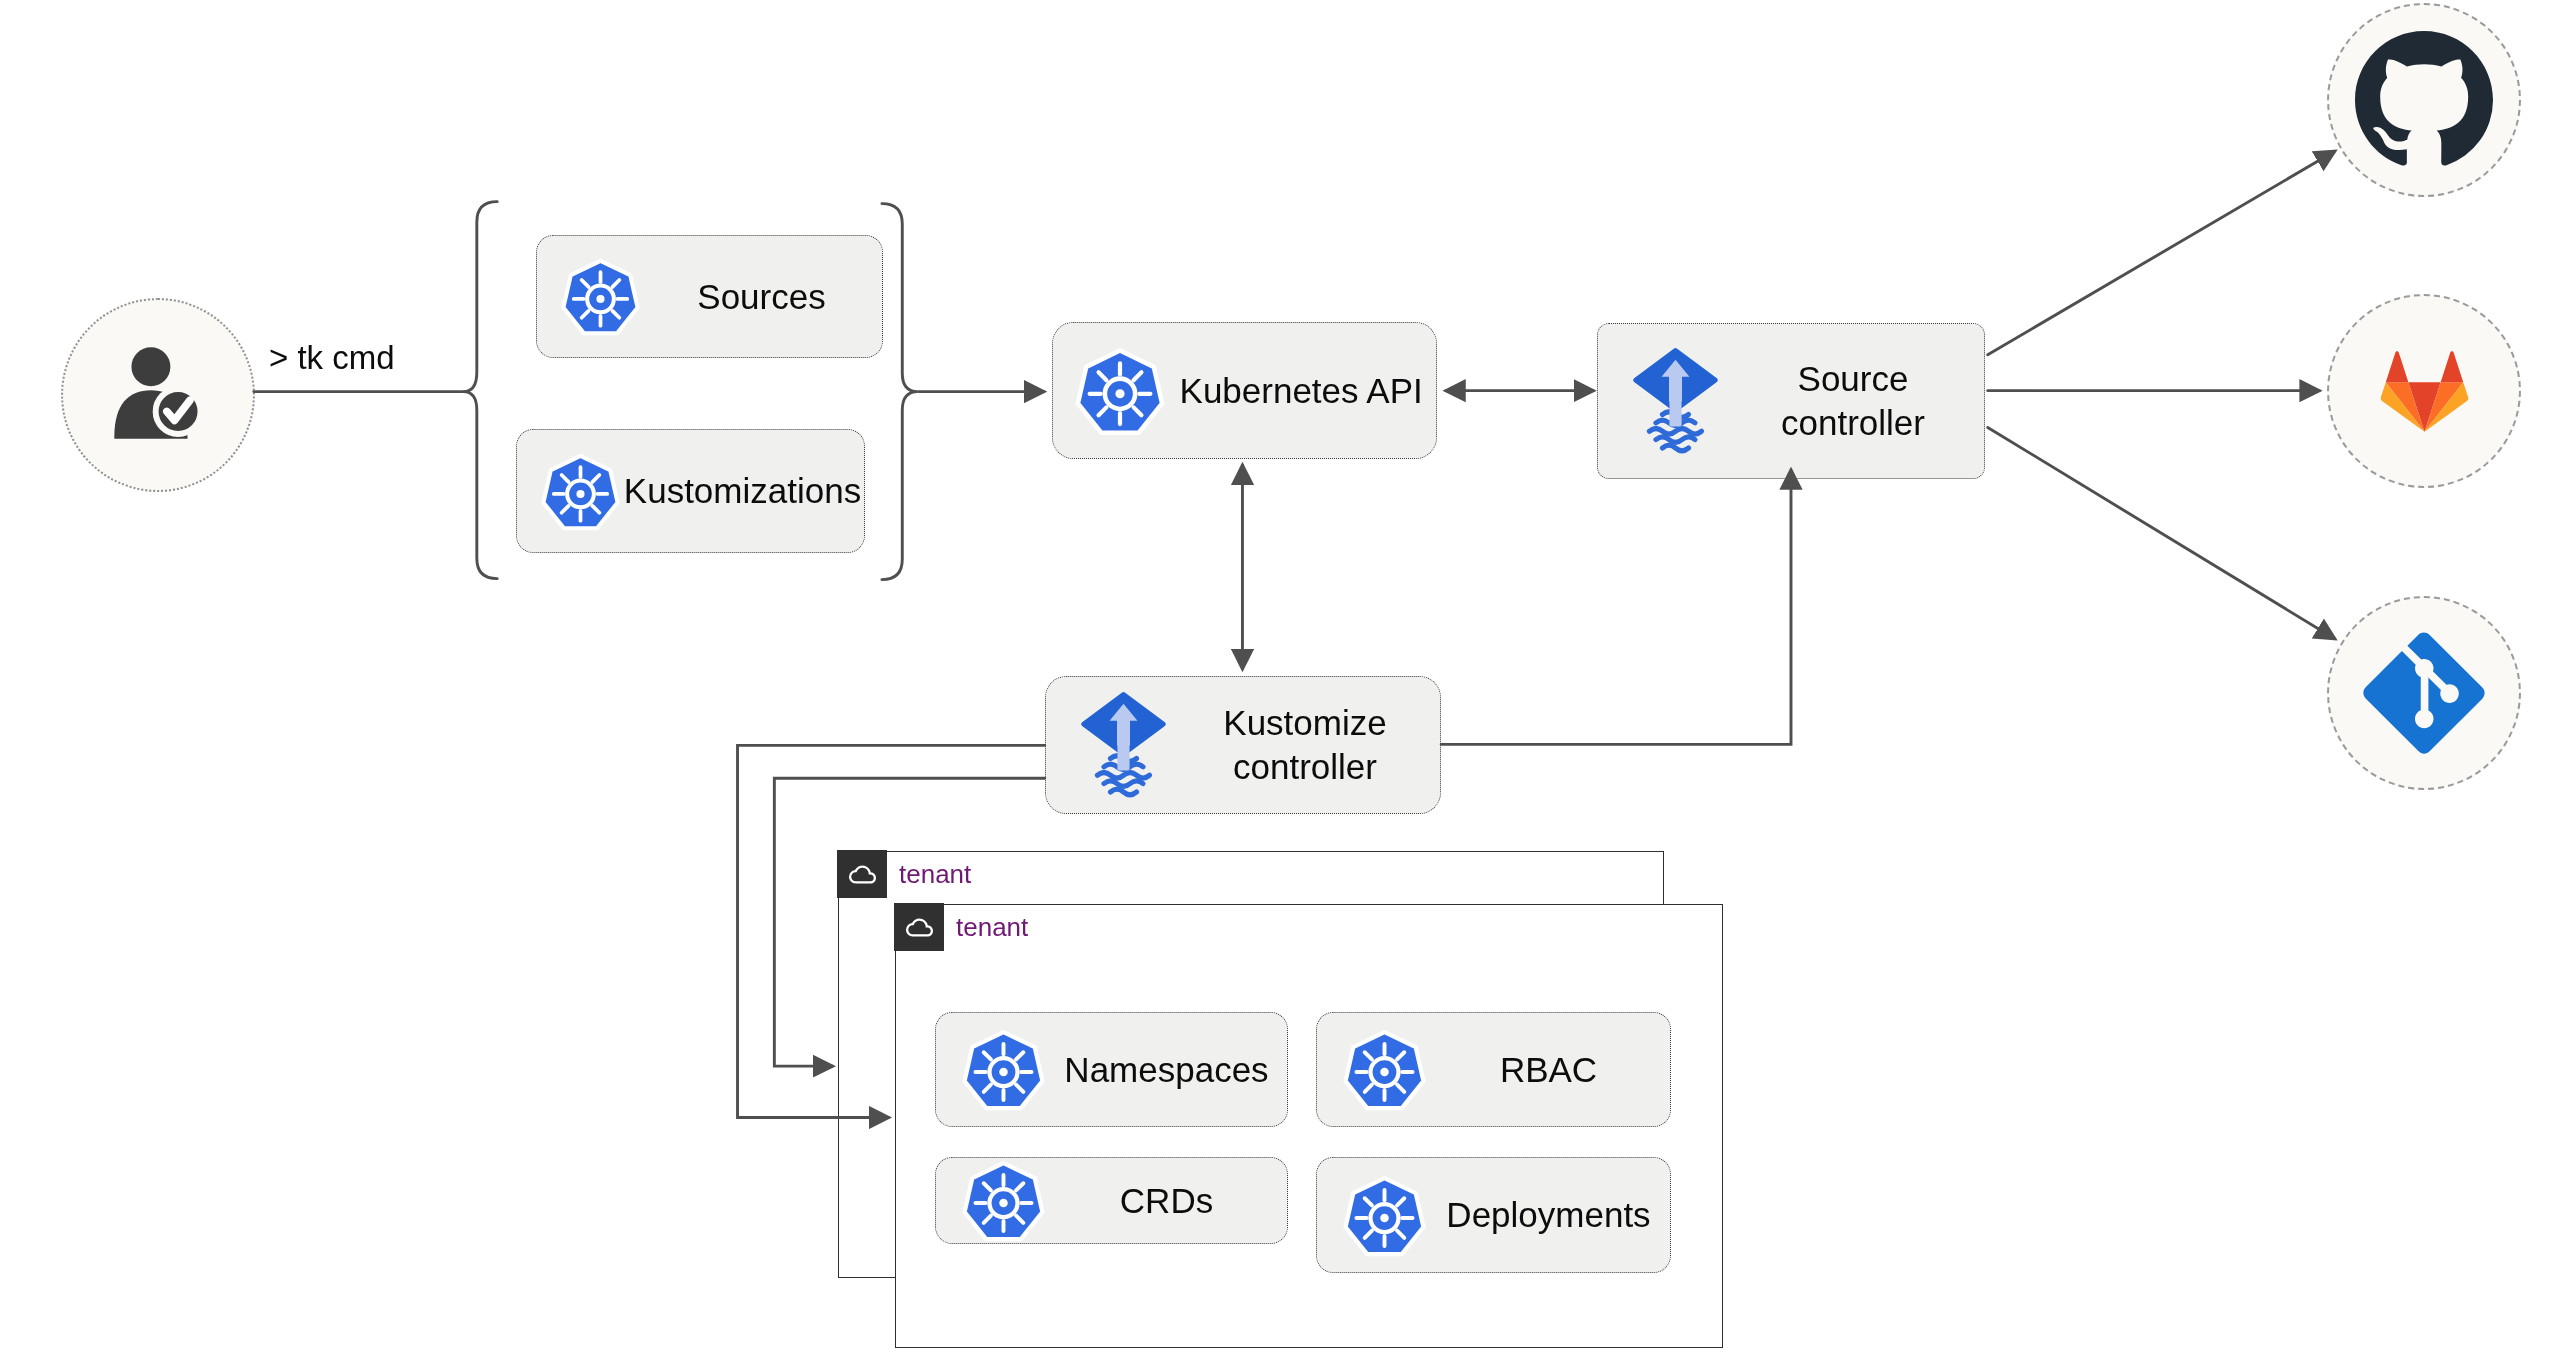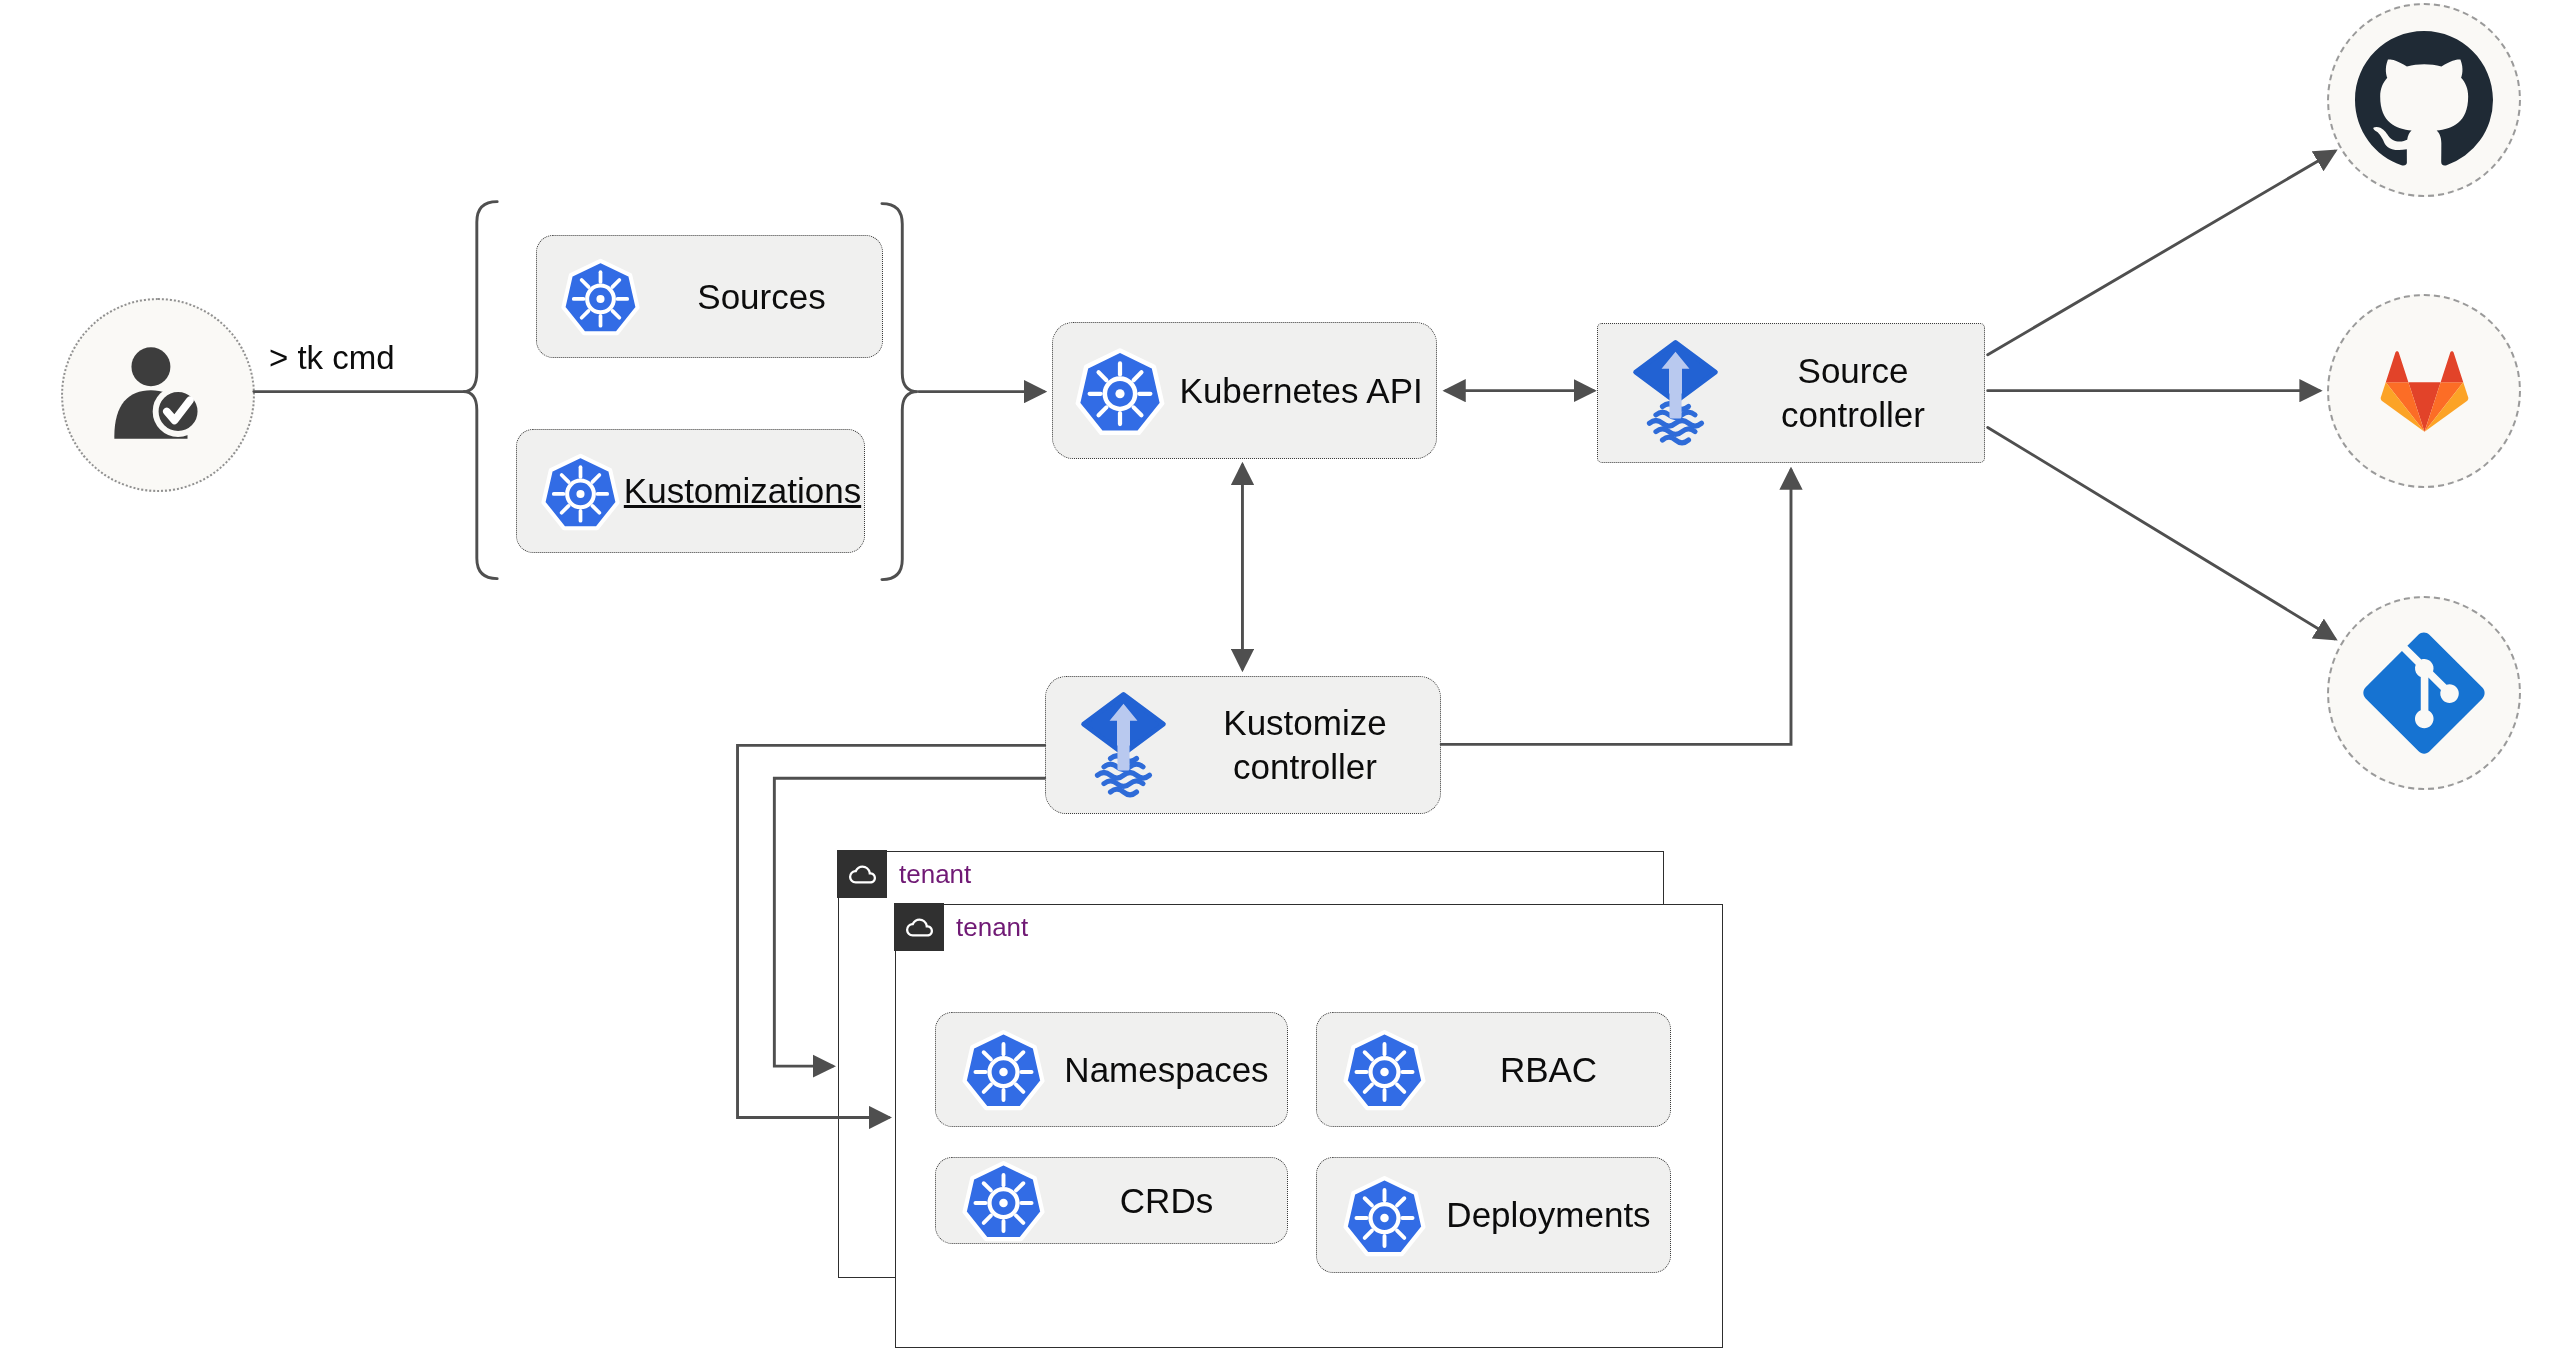--- a/index.html
+++ b/index.html
@@ -146,35 +146,35 @@
       </svg>
   </div>
   <div class="cmd-label">&gt; tk cmd</div>
 
   <div class="node" style="left:536px;top:235px;width:347px;height:123px;">
     <svg class="icon" style="margin-left:23px;" width="81" height="85" viewBox="0 0 100 100">
         <use href="#sym-k8s"></use>
       </svg>
     <div class="node-label">Sources</div>
   </div>
-  <div class="node" style="left:516px;top:429px;width:349px;height:124px;text-decoration:underline;">
+  <div class="node" style="left:516px;top:429px;width:349px;height:124px;">
     <svg class="icon" style="margin-left:23px;" width="81" height="85" viewBox="0 0 100 100">
         <use href="#sym-k8s"></use>
       </svg>
     <div class="node-label">Kustomizations</div>
   </div>
 
   <div class="node" style="left:1052px;top:322px;width:385px;height:137px;border-radius:21.3px;">
     <svg class="icon" style="margin-left:21.3px;" width="92" height="96" viewBox="0 0 100 100">
         <use href="#sym-k8s"></use>
       </svg>
     <div class="node-label">Kubernetes API</div>
   </div>
 
-  <div class="node controller" style="left:1597px;top:323px;width:388px;height:140px;border-radius:5px;">
+  <div class="node controller" style="left:1597px;top:323px;width:388px;height:156px;border-radius:12px;">
     <svg class="icon" style="margin-left:31px;" width="93" height="109" viewBox="0 0 100 116">
         <use href="#sym-flux"></use>
       </svg>
     <div class="node-label">Source controller</div>
   </div>
 
   <div class="node controller" style="left:1045px;top:676px;width:396px;height:138px;border-radius:21.3px;">
     <svg class="icon" style="margin-left:31px;" width="93" height="109" viewBox="0 0 100 116">
         <use href="#sym-flux"></use>
       </svg>

